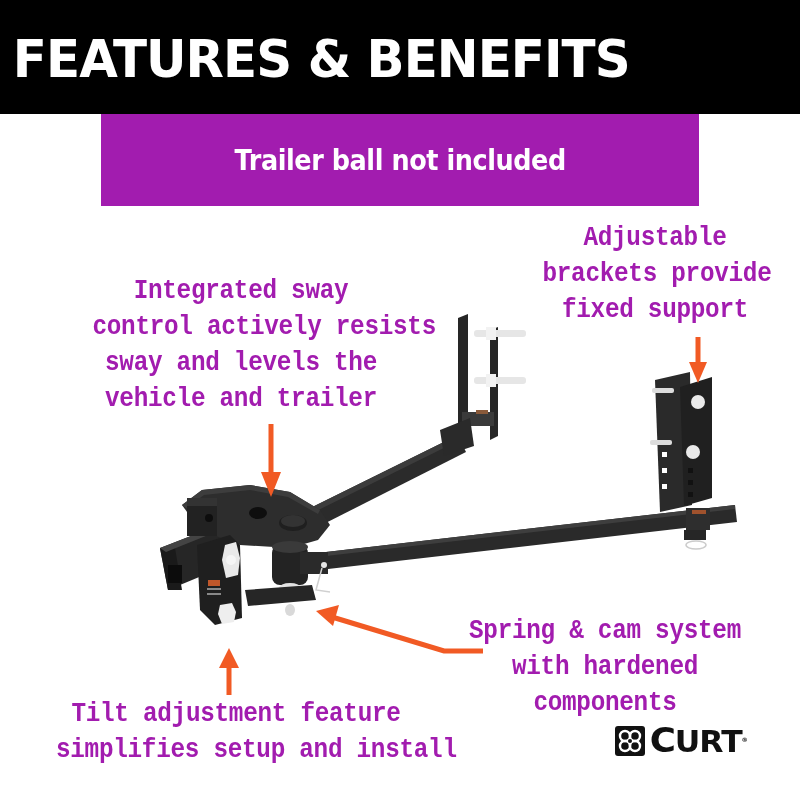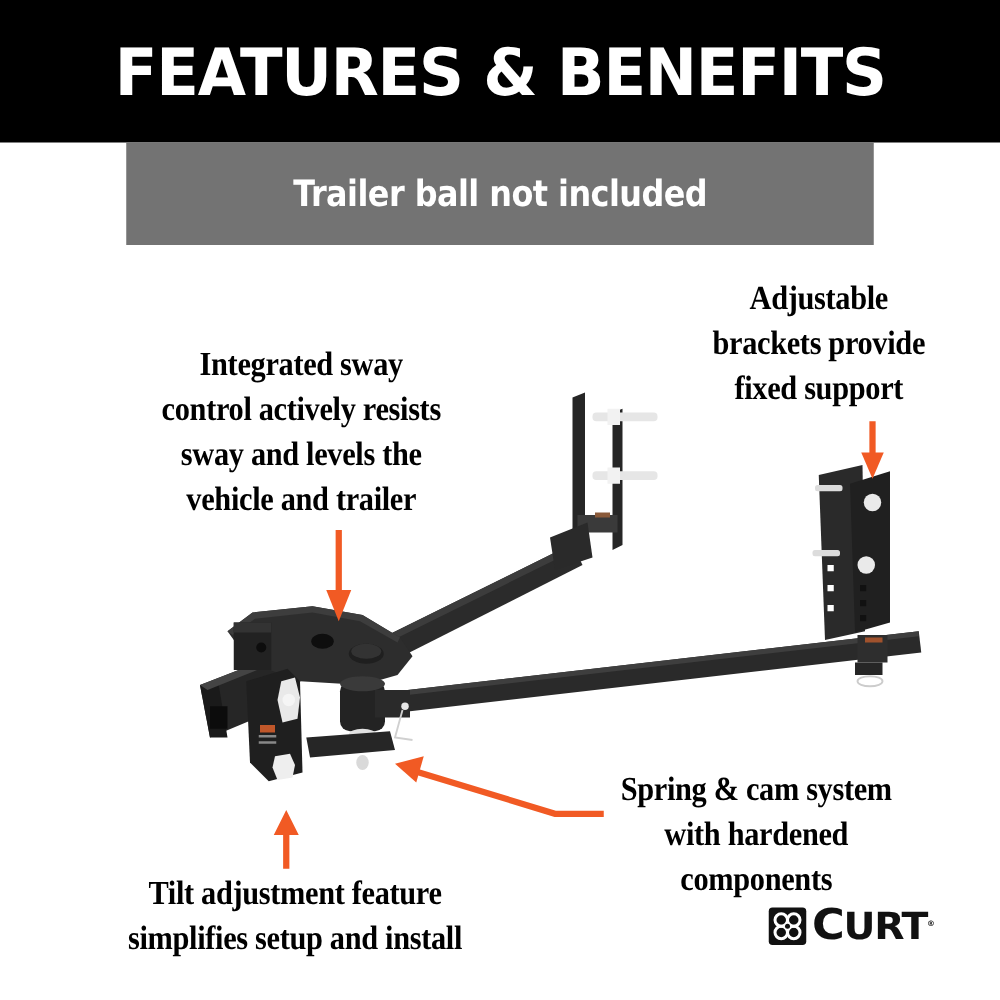--- a/index.html
+++ b/index.html
@@ -1,35 +1,35 @@
 <!DOCTYPE html>
 <html><head>
 <meta charset="utf-8">
 <style>
   html, body { margin: 0; padding: 0; background: #ffffff; }
   body { width: 800px; height: 800px; position: relative; overflow: hidden; font-family: "DejaVu Sans", sans-serif; }
   .header {
     position: absolute; left: 0; top: 0; width: 800px; height: 114px;
-    background: #000000; display: flex; align-items: center; justify-content: center;
+    background: #000000; display: flex; align-items: center; 
   }
   .header-title {
     color: #ffffff; font-family: "DejaVu Sans", sans-serif; font-weight: bold;
     font-size: 52px; letter-spacing: -1px; transform: scaleX(0.96); white-space: nowrap;
     margin-top: 4px;
   }
   .banner {
-    position: absolute; left: 101px; top: 114px; width: 598px; height: 82px;
-    background: #737373; display: flex; align-items: center; justify-content: center;
+    position: absolute; left: 101px; top: 114px; width: 598px; height: 92px;
+    background: #a21caf; display: flex; align-items: center; justify-content: center;
   }
   .banner-text {
     color: #ffffff; font-family: "DejaVu Sans", sans-serif; font-weight: bold;
     font-size: 29px; letter-spacing: -0.5px; transform: scaleX(0.88); white-space: nowrap;
   }
   .callout {
-    position: absolute; color: #000000; font-family: Liberation Serif, serif;
+    position: absolute; color: #a21caf; font-family: Liberation Mono, monospace;
     font-weight: bold; font-size: 27px; line-height: 36px; text-align: center;
     letter-spacing: -0.3px; white-space: nowrap;
   }
   .callout .line { display: block; transform: scaleX(0.9); }
   .illustration { position: absolute; left: 0; top: 0; width: 800px; height: 800px; }
   .logo {
     position: absolute; left: 614px; top: 725px; height: 32px; display: flex; align-items: center; gap: 6px;
   }
   .logo-word {
     font-family: "DejaVu Sans", sans-serif; font-weight: bold; font-size: 30px; color: #111;

